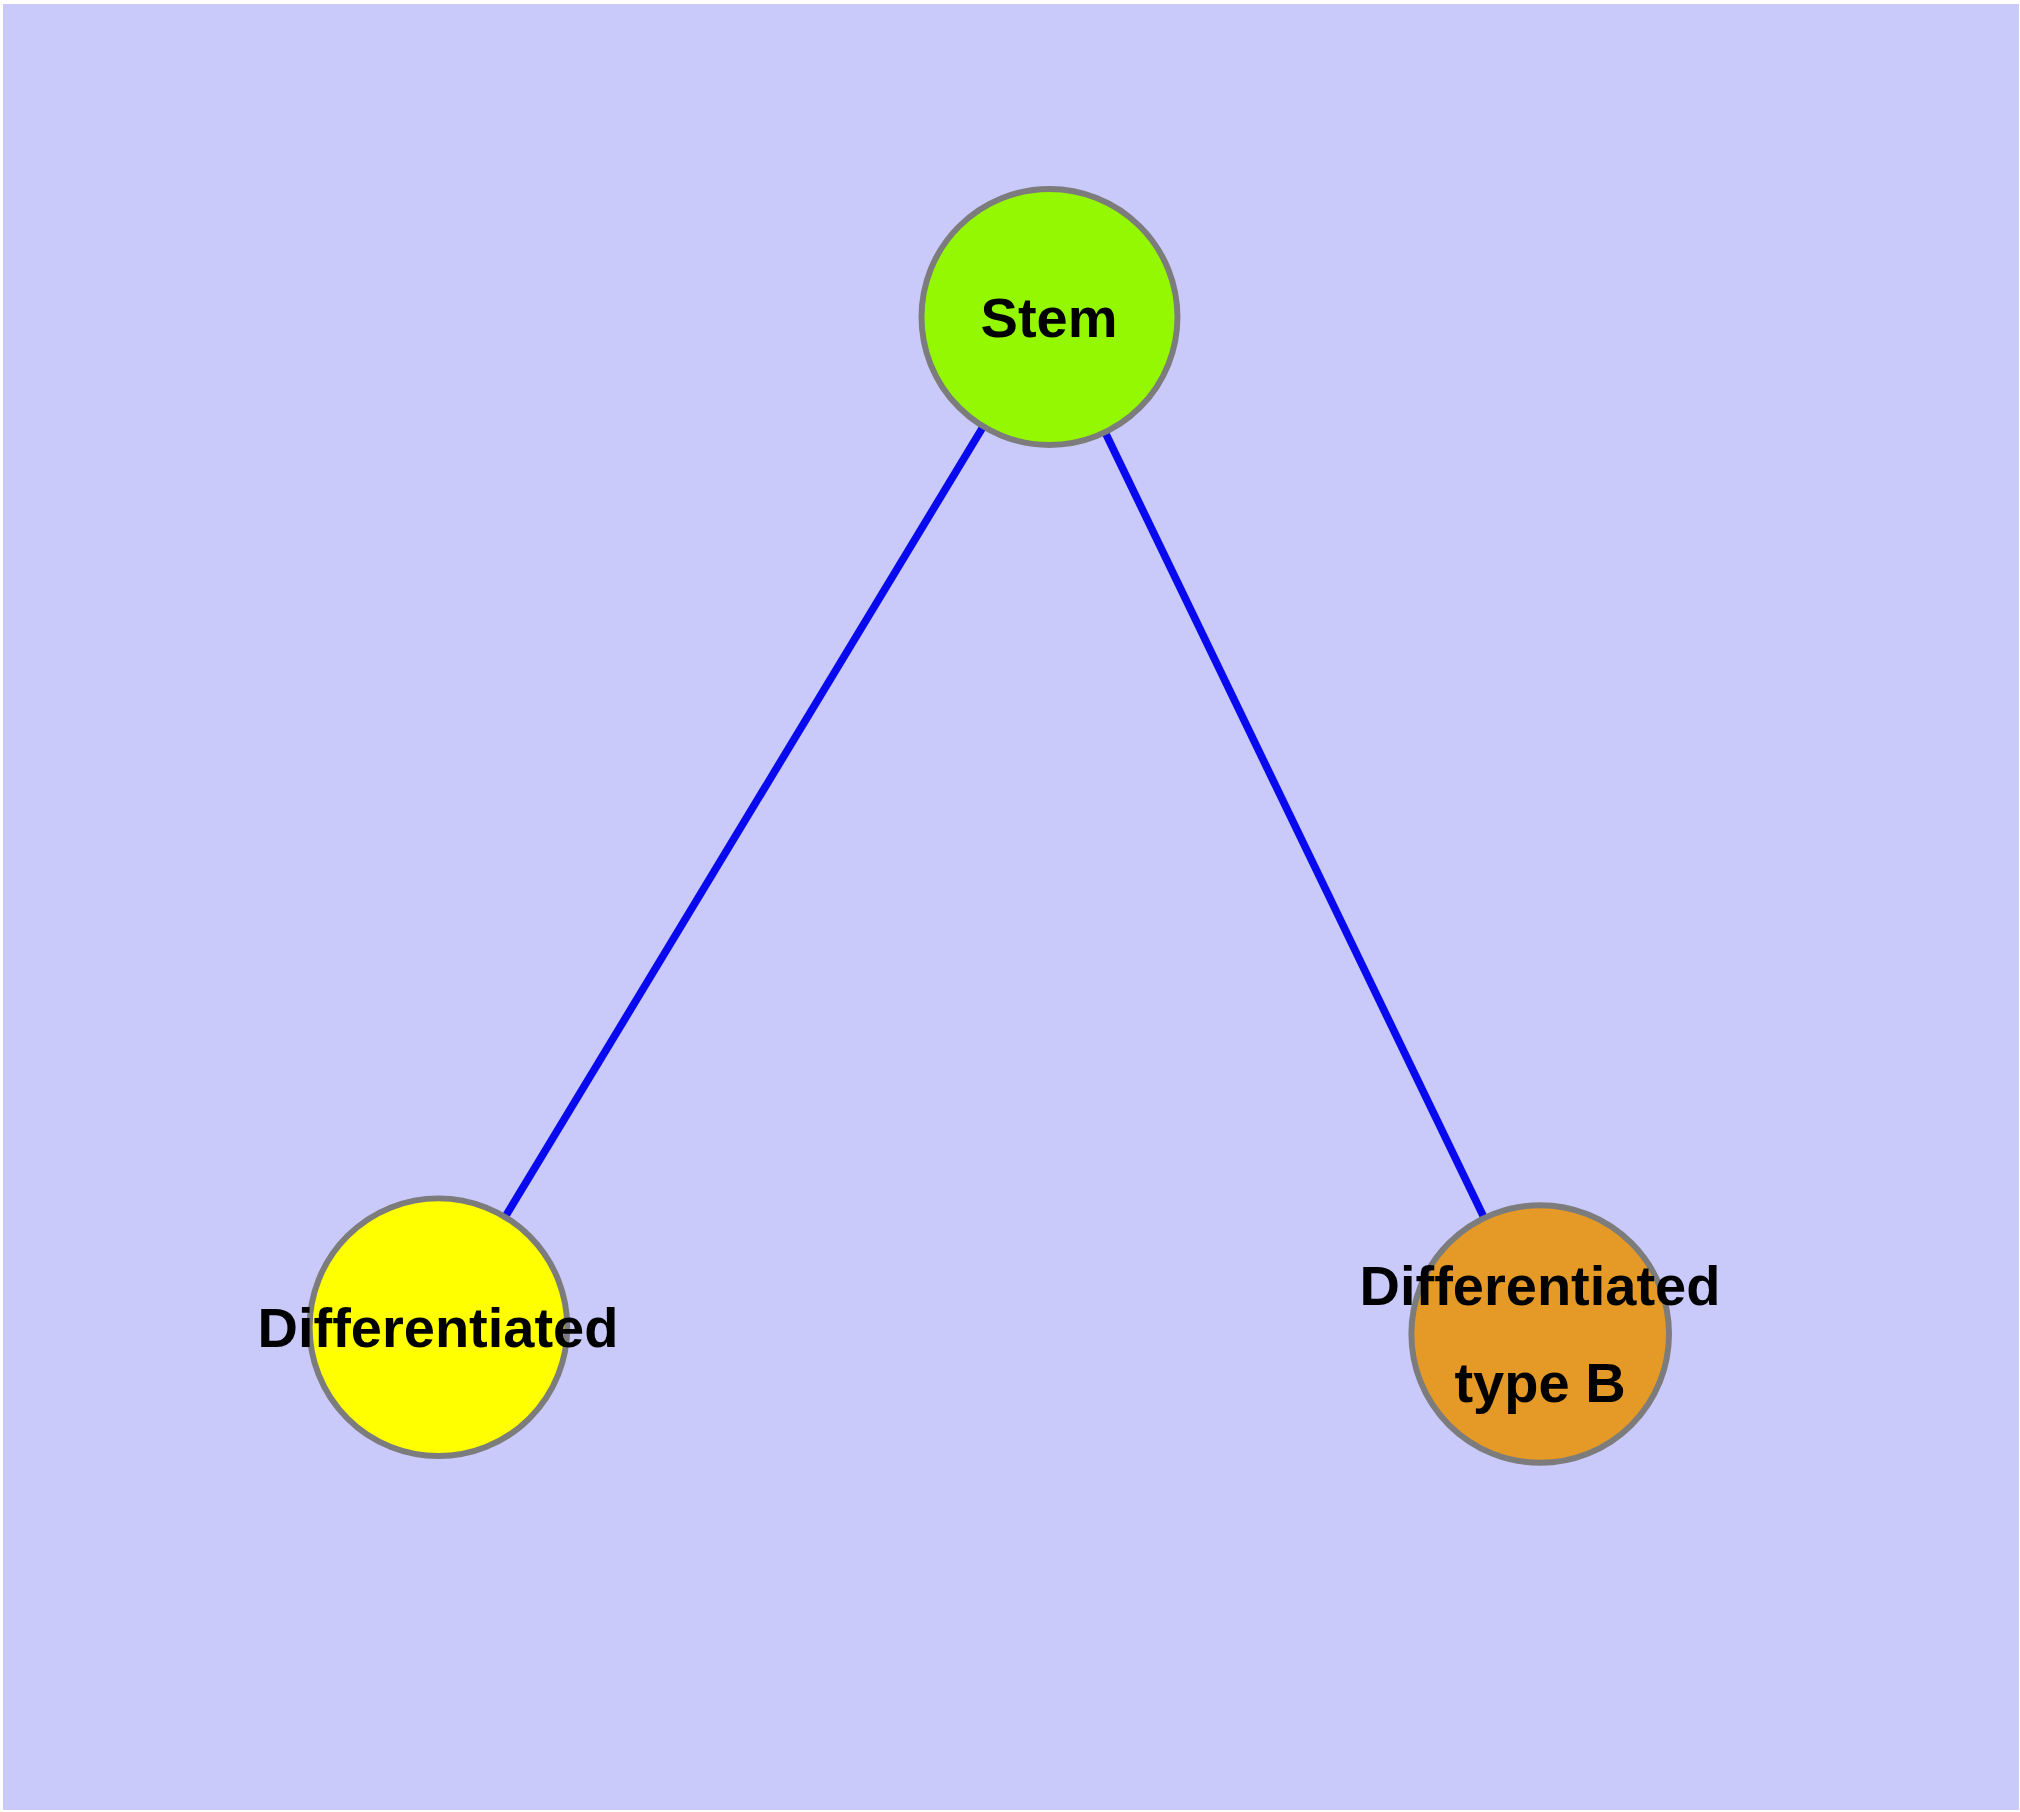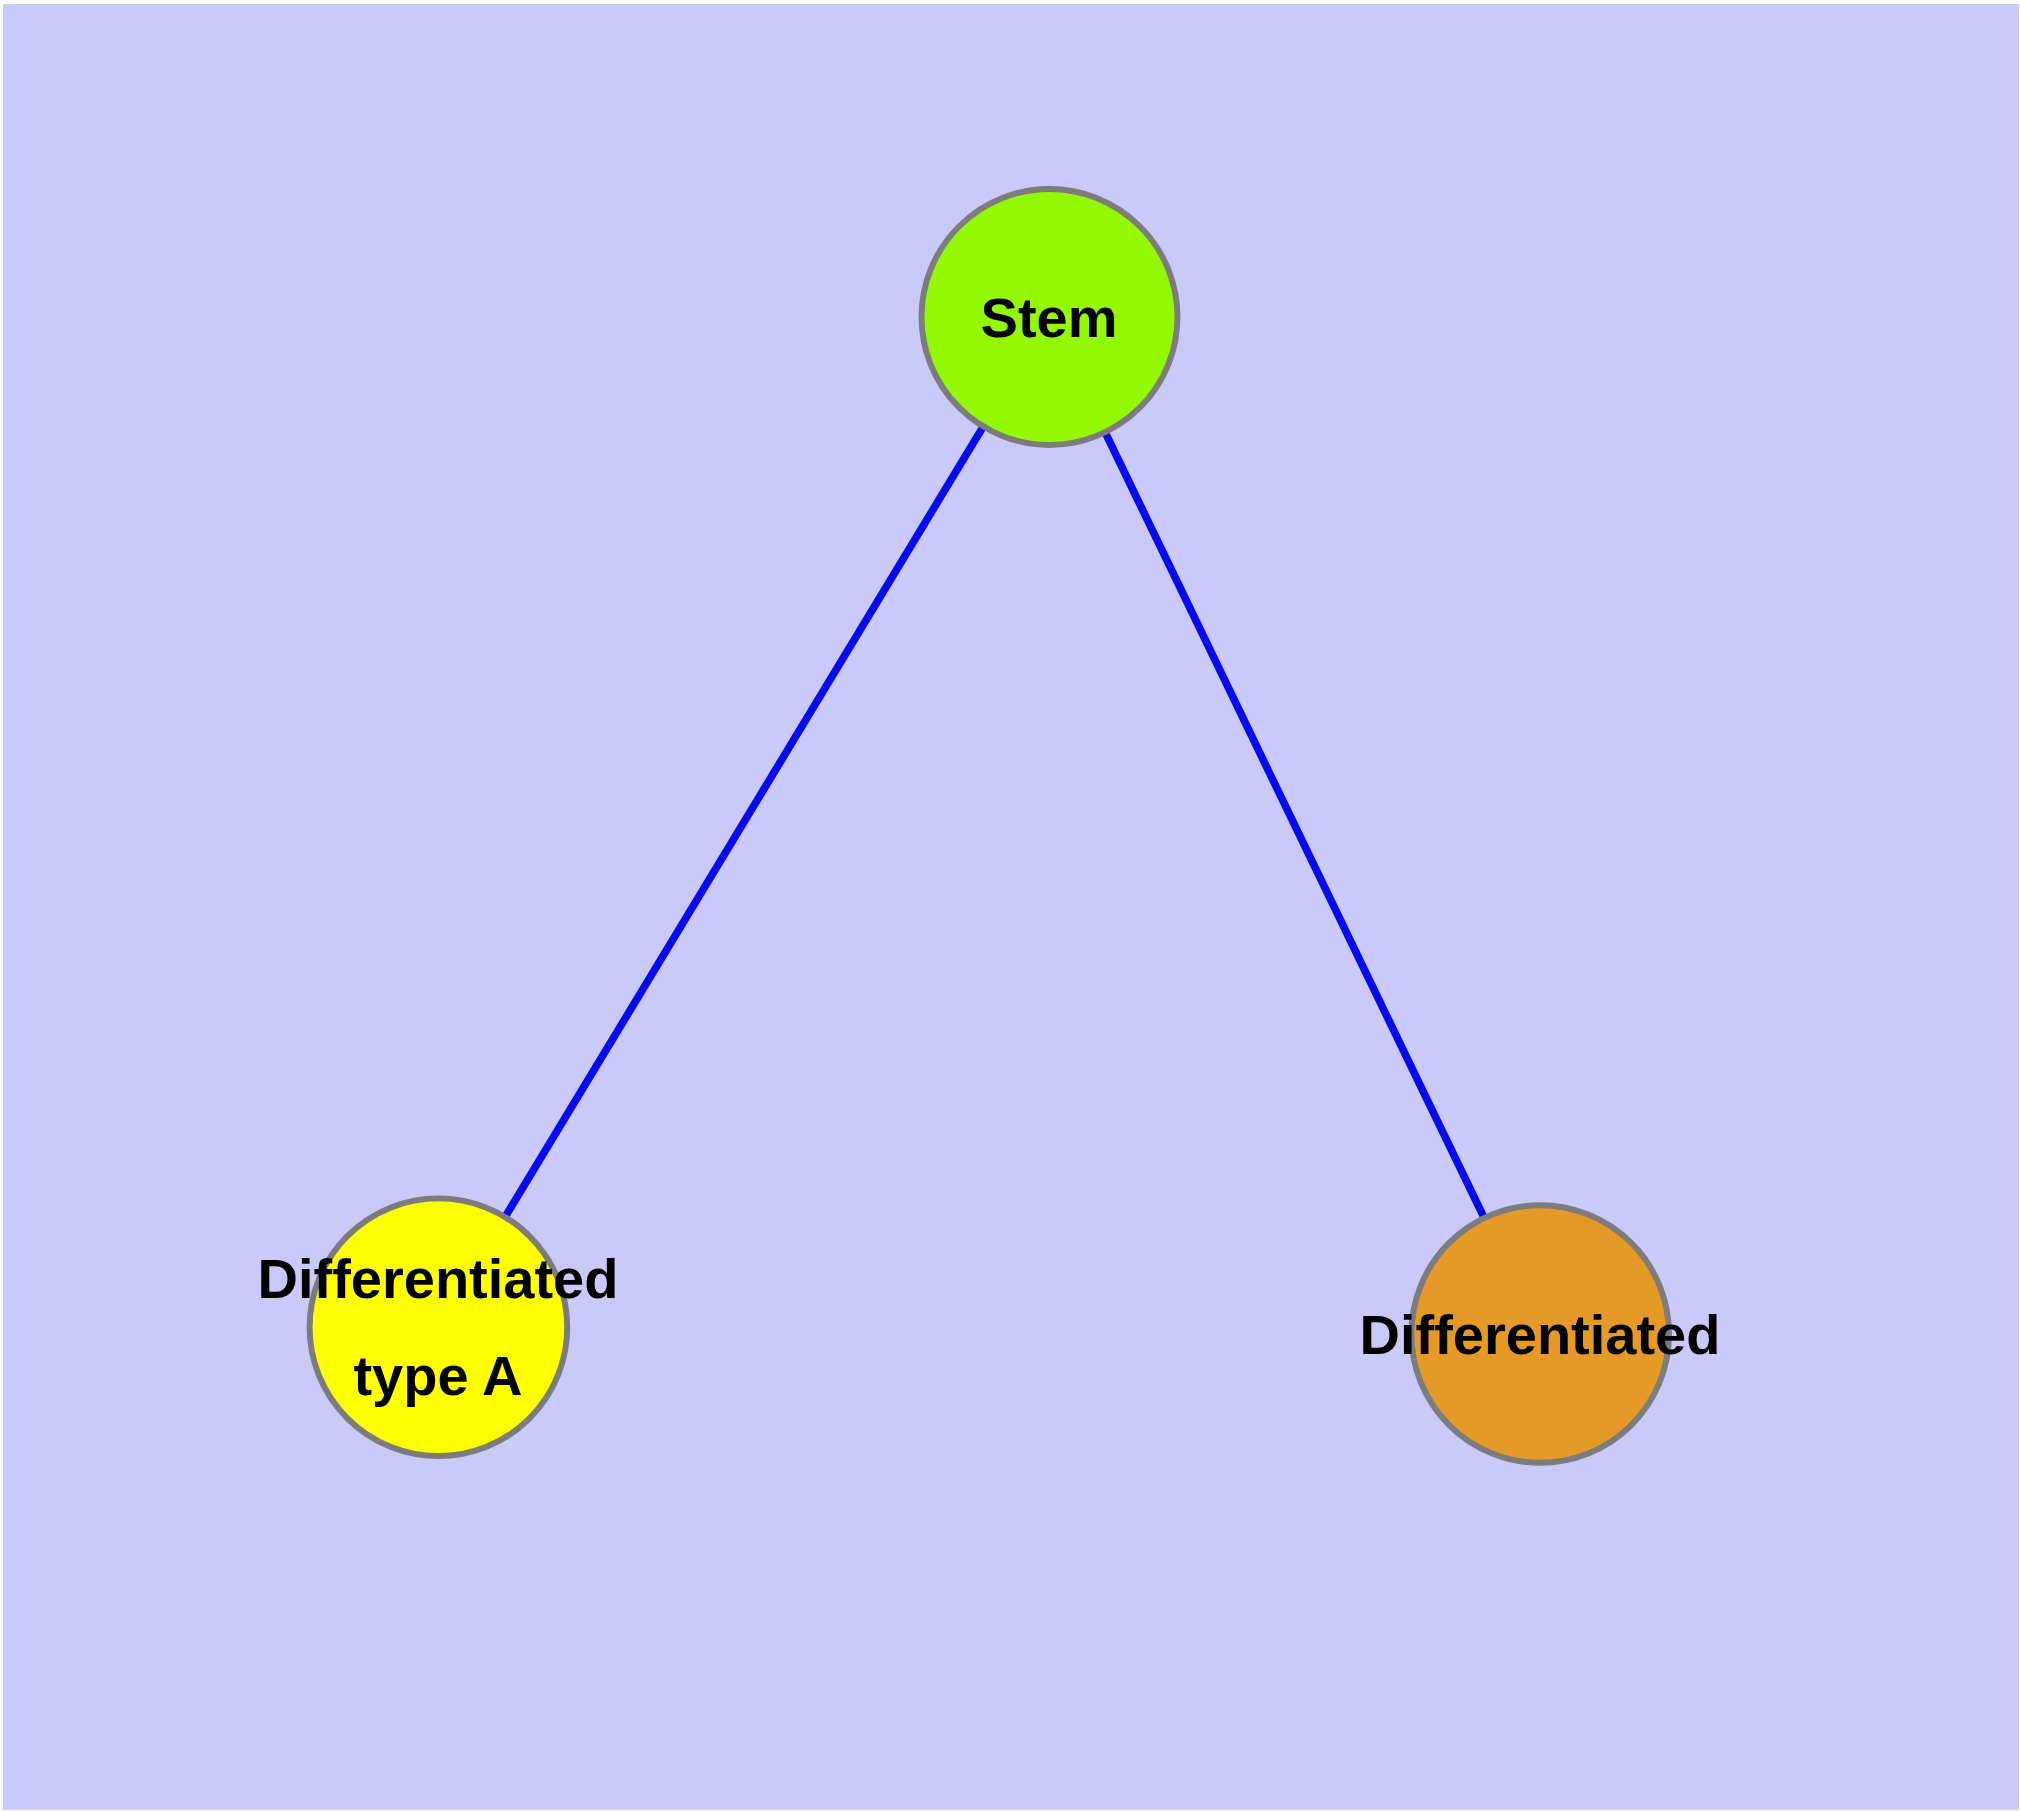--- a/index.html
+++ b/index.html
@@ -52,19 +52,19 @@
   <circle cx="517" cy="1566" r="152" fill="#FFFF00" stroke="#7C7C7C" stroke-width="7"></circle>
   <circle cx="1817" cy="1574" r="152" fill="#E59A28" stroke="#7C7C7C" stroke-width="7"></circle>
 </svg>
 
 <div class="node-label" style="left: 1049px; top: 317px;">
   <div>Stem</div>
 </div>
 
 <div class="node-label" style="left: 438px; top: 1327px;">
   <div>Differentiated</div>
-  <div>type A</div>
 </div>
 
 <div class="node-label" style="left: 1540px; top: 1334px;">
   <div>Differentiated</div>
+  <div>type B</div>
 </div>
 
 
 </body></html>

